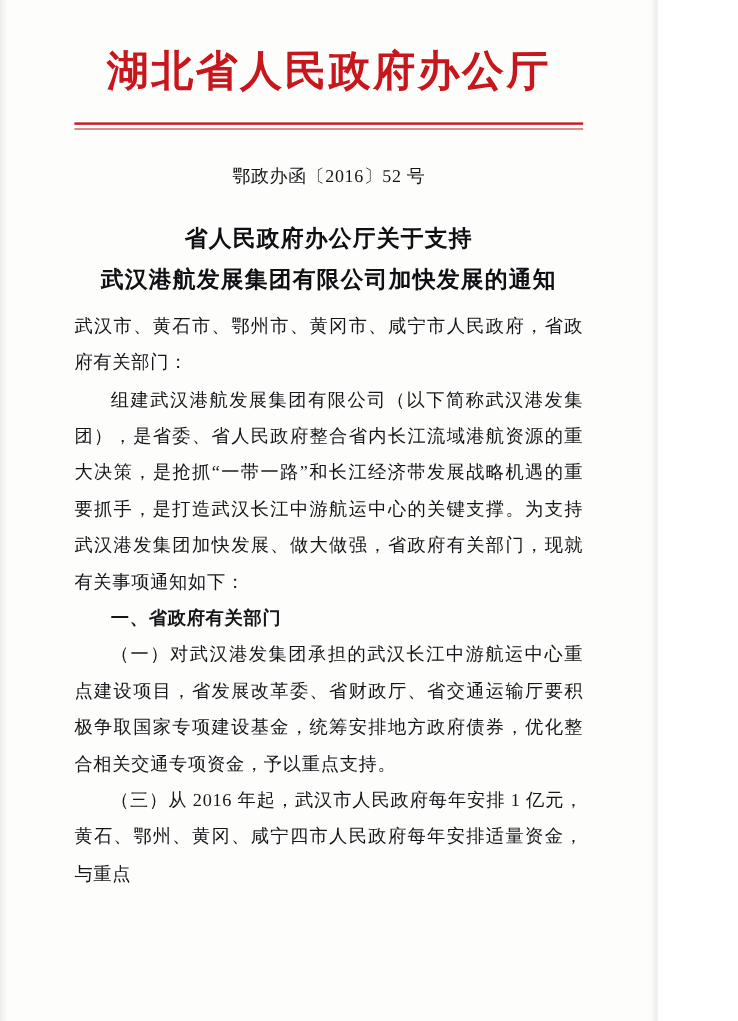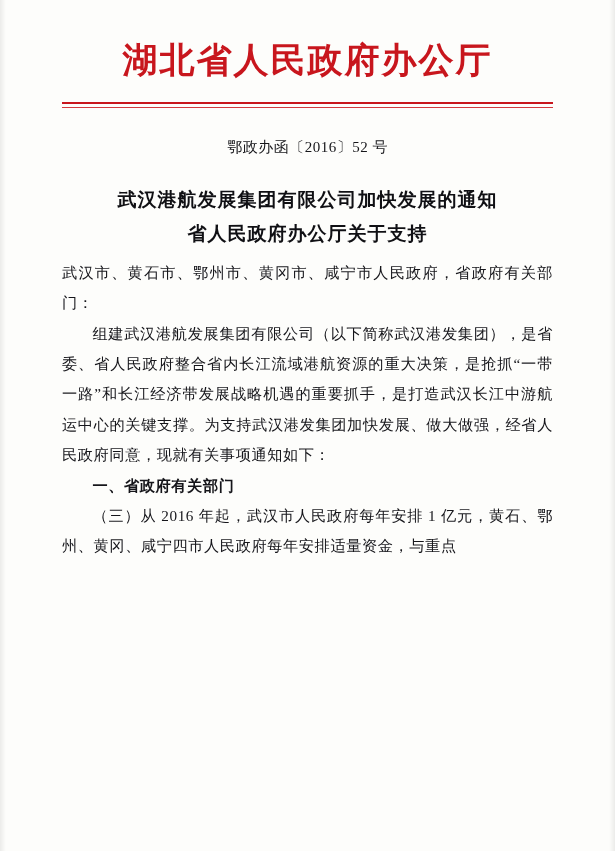--- a/index.html
+++ b/index.html
@@ -9,21 +9,21 @@
   body {
     width: 615px;
     height: 851px;
     background: #ffffff;
     font-family: "Liberation Serif", "DejaVu Serif", serif;
     overflow: hidden;
     position: relative;
   }
   .page {
     position: relative;
-    width: 615px;
+    width: 548px;
     height: 851px;
     background: #fdfdfb;
     box-sizing: border-box;
     padding: 0 62px;
   }
   
   .masthead {
     text-align: center;
     padding-top: 40px;
   }
@@ -116,27 +116,28 @@
 
   <div class="masthead">
     <div class="masthead-title">湖北省人民政府办公厅</div>
     <div class="red-rule"></div>
     <div class="red-rule thin"></div>
   </div>
 
   <div class="doc-number">鄂政办函〔2016〕52 号</div>
 
   <div class="title-block">
+    <div class="title-line">省人民政府办公厅关于支持</div>
     <div class="title-line">武汉港航发展集团有限公司加快发展的通知</div>
-    <div class="title-line">省人民政府办公厅关于支持</div>
   </div>
 
   <div class="body-text">
     <p class="para">武汉市、黄石市、鄂州市、黄冈市、咸宁市人民政府，省政府有关部门：</p>
-    <p class="para indent">组建武汉港航发展集团有限公司（以下简称武汉港发集团），是省委、省人民政府整合省内长江流域港航资源的重大决策，是抢抓“一带一路”和长江经济带发展战略机遇的重要抓手，是打造武汉长江中游航运中心的关键支撑。为支持武汉港发集团加快发展、做大做强，经省人民政府同意，现就有关事项通知如下：</p>
+    <p class="para indent">组建武汉港航发展集团有限公司（以下简称武汉港发集团），是省委、省人民政府整合省内长江流域港航资源的重大决策，是抢抓“一带一路”和长江经济带发展战略机遇的重要抓手，是打造武汉长江中游航运中心的关键支撑。为支持武汉港发集团加快发展、做大做强，省政府有关部门，现就有关事项通知如下：</p>
     <p class="para section-head">一、省政府有关部门</p>
+    <p class="para indent">（一）对武汉港发集团承担的武汉长江中游航运中心重点建设项目，省发展改革委、省财政厅、省交通运输厅要积极争取国家专项建设基金，统筹安排地方政府债券，优化整合相关交通专项资金，予以重点支持。</p>
     <p class="para indent">（三）从 2016 年起，武汉市人民政府每年安排 1 亿元，黄石、鄂州、黄冈、咸宁四市人民政府每年安排适量资金，与重点</p>
   </div>
 
   <div class="fade-bottom"></div>
   <div class="edge-shadow-left"></div>
   <div class="edge-shadow-right"></div>
 </div>
 
 </body></html>

